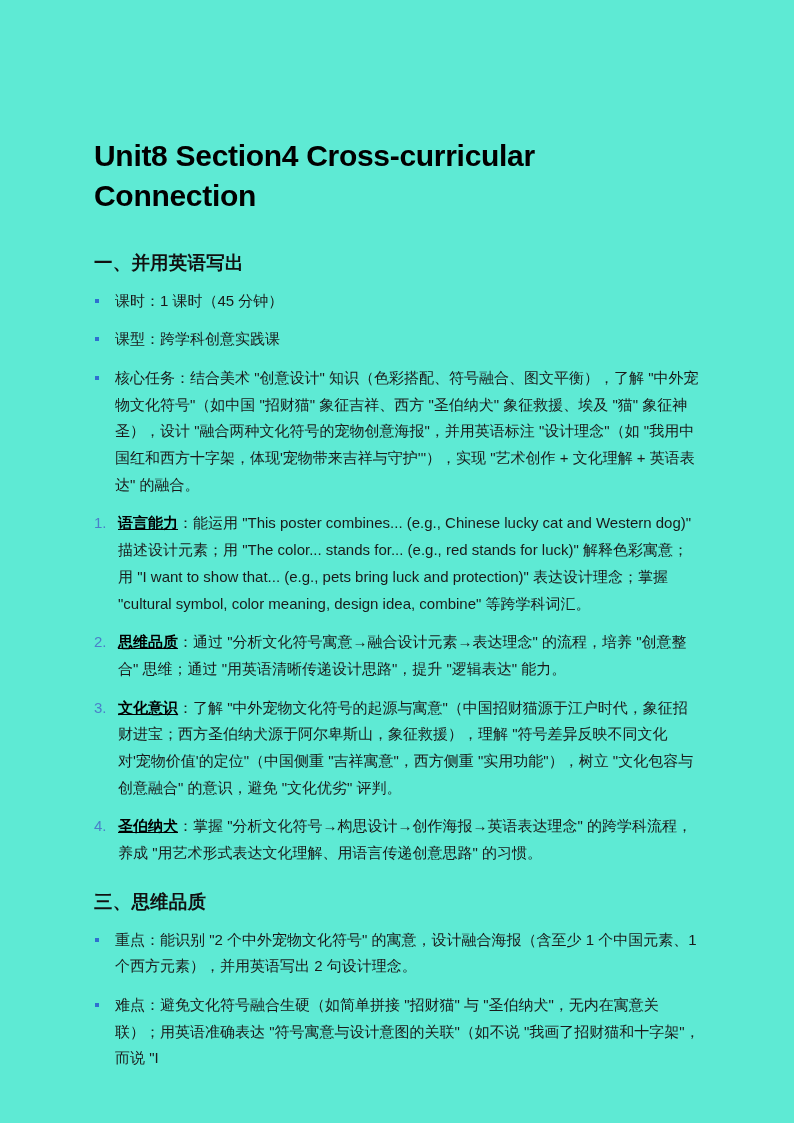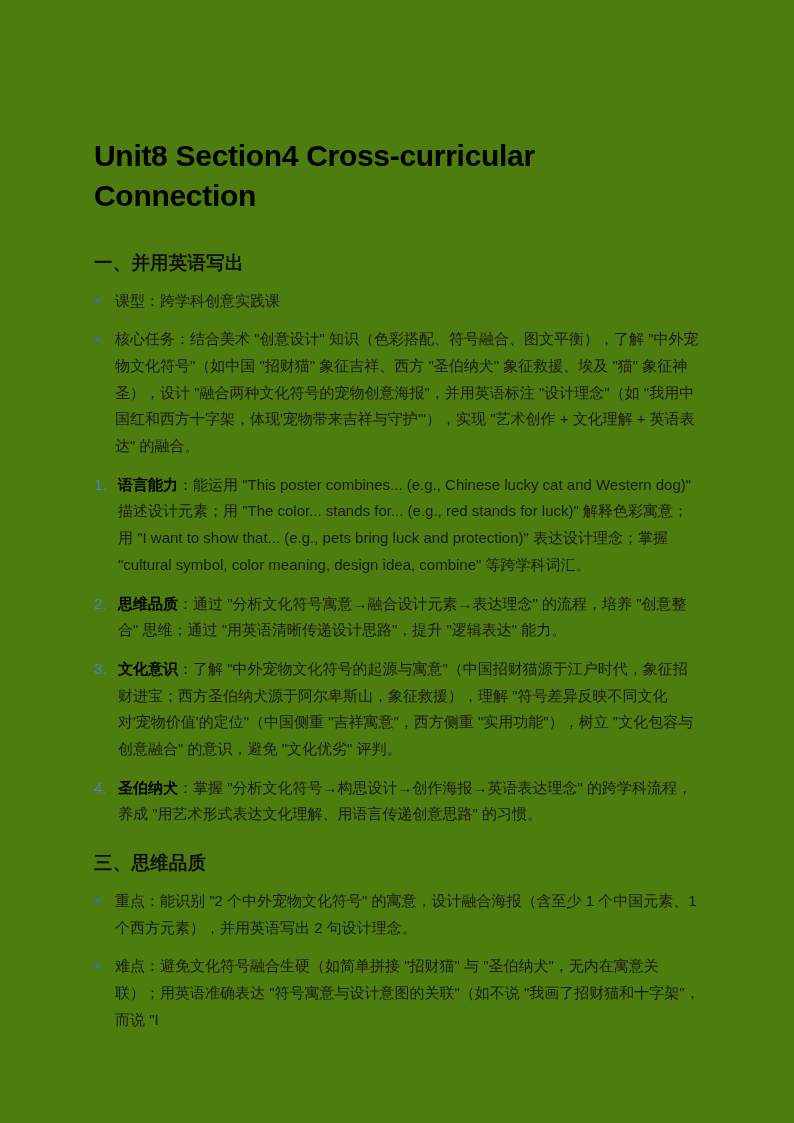--- a/index.html
+++ b/index.html
@@ -13,21 +13,21 @@
     font-family: "Liberation Sans", "DejaVu Sans", sans-serif;
     color: #000000;
     overflow: hidden;
   }
   .page {
     position: relative;
     width: 794px;
     height: 1123px;
     box-sizing: border-box;
     padding: 136px 94px 0 94px;
-    background: #4d7c0f;
+    background: #5eead4;
   }
   .doc-title {
     font-size: 30px;
     font-weight: bold;
     line-height: 1.33;
     letter-spacing: -0.3px;
     margin: 0 0 34px 0;
     color: #000000;
   }
   .section {
@@ -87,35 +87,37 @@
     position: absolute;
     left: 0;
     top: 0;
     color: #4a7fc9;
     font-size: 15px;
     line-height: 1.78;
   }
   .lbl {
     font-weight: bold;
     color: #000000;
+    text-decoration: underline;
   }
   .txt {
     color: #1a1a1a;
   }
 </style>
 </head>
 <body>
 
 <div class="page">
 
   <h1 class="doc-title">Unit8 Section4 Cross-curricular Connection</h1>
 
   <div class="section">
     <h2 class="section-heading">一、并用英语写出</h2>
     <ul class="bullet-list">
+      <li><span class="txt">课时：1 课时（45 分钟）</span></li>
       <li><span class="txt">课型：跨学科创意实践课</span></li>
       <li><span class="txt">核心任务：结合美术 "创意设计" 知识（色彩搭配、符号融合、图文平衡），了解 "中外宠物文化符号"（如中国 "招财猫" 象征吉祥、西方 "圣伯纳犬" 象征救援、埃及 "猫" 象征神圣），设计 "融合两种文化符号的宠物创意海报"，并用英语标注 "设计理念"（如 "我用中国红和西方十字架，体现'宠物带来吉祥与守护'"），实现 "艺术创作 + 文化理解 + 英语表达" 的融合。</span></li>
     </ul>
   </div>
 
   <div class="section">
     <ol class="num-list">
       <li><span class="lbl">语言能力</span><span class="txt">：能运用 "This poster combines... (e.g., Chinese lucky cat and Western dog)" 描述设计元素；用 "The color... stands for... (e.g., red stands for luck)" 解释色彩寓意；用 "I want to show that... (e.g., pets bring luck and protection)" 表达设计理念；掌握 "cultural symbol, color meaning, design idea, combine" 等跨学科词汇。</span></li>
       <li><span class="lbl">思维品质</span><span class="txt">：通过 "分析文化符号寓意→融合设计元素→表达理念" 的流程，培养 "创意整合" 思维；通过 "用英语清晰传递设计思路"，提升 "逻辑表达" 能力。</span></li>
       <li><span class="lbl">文化意识</span><span class="txt">：了解 "中外宠物文化符号的起源与寓意"（中国招财猫源于江户时代，象征招财进宝；西方圣伯纳犬源于阿尔卑斯山，象征救援），理解 "符号差异反映不同文化对'宠物价值'的定位"（中国侧重 "吉祥寓意"，西方侧重 "实用功能"），树立 "文化包容与创意融合" 的意识，避免 "文化优劣" 评判。</span></li>

